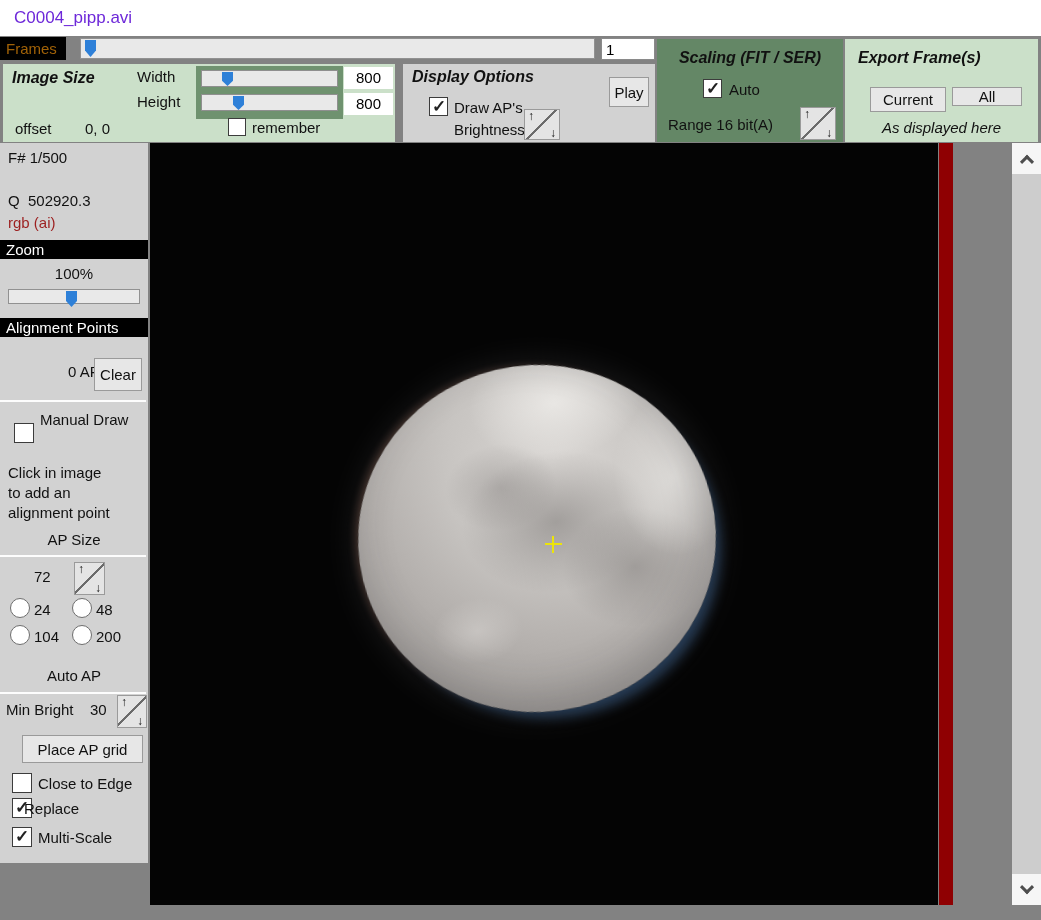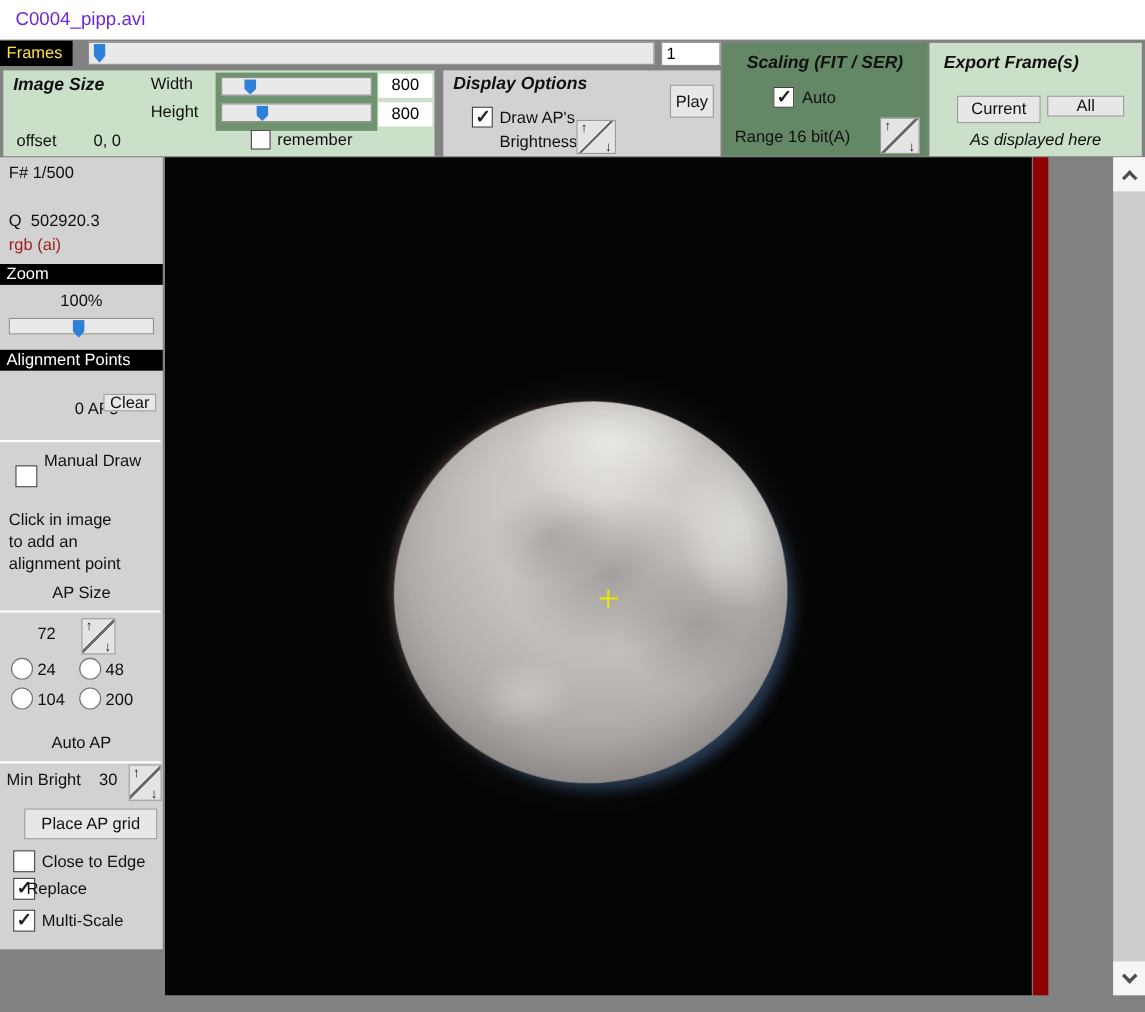--- a/index.html
+++ b/index.html
@@ -6,21 +6,21 @@
   html,body { width:1041px; height:920px; }
   body { font-family:"Liberation Sans", sans-serif; background:#828282; }
   #root { position:relative; width:1041px; height:920px; overflow:hidden; background:#828282; }
   .abs { position:absolute; }
 
   
   .titlebar { left:0; top:0; width:1041px; height:36px; background:#ffffff; }
   .titlebar .title { position:absolute; left:14px; top:8px; font-size:17px; color:#6d28d9; }
 
   
-  .frames-label { left:0; top:37px; width:66px; height:23px; background:#000; color:#fde047;
+  .frames-label { left:0; top:37px; width:66px; height:23px; background:#000; color:#a16207;
                   font-size:15px; line-height:23px; padding-left:6px; }
   .hslider { background:#e9e9e9; border:1px solid #919191; }
   .frames-slider { left:80px; top:38px; width:515px; height:21px; }
   .frame-input { left:601px; top:38px; width:54px; height:22px; background:#fff; border:1px solid #8a8a8a;
                  font-size:15px; padding-left:4px; font-family:"Liberation Sans",sans-serif; }
 
   
   .thumb { position:absolute; top:1px; width:11px; height:17px; background:#2e80d8;
            clip-path:polygon(0 0,100% 0,100% 62%,50% 100%,0 62%); }
   .thumb.small { height:14px; }
@@ -167,21 +167,21 @@
     <div class="abs lbl" style="left:8px; top:71px; color:#9c1f1f;">rgb (ai)</div>
 
     <div class="black-bar" style="top:97px;">Zoom</div>
     <div class="center-lbl" style="top:122px;">100%</div>
     <div class="hslider abs" style="left:8px; top:146px; width:132px; height:15px;">
       <div class="thumb" style="left:57px; height:16px;"></div>
     </div>
 
     <div class="black-bar" style="top:175px;">Alignment Points</div>
     <div class="abs lbl" style="left:28px; top:220px;margin-left:40px;">0 APs</div>
-    <div class="abs btn" style="left:94px; top:215px; width:48px; height:16px;">Clear</div>
+    <div class="abs btn" style="left:94px; top:215px; width:48px; height:33px;">Clear</div>
     <div class="divider" style="top:257px;"></div>
 
     <div class="cb" style="left:14px; top:280px; width:20px; height:20px;"></div>
     <div class="abs lbl" style="left:40px; top:268px;text-align:right;">Manual Draw</div>
 
     <div class="abs lbl" style="left:8px; top:321px;">Click in image</div>
     <div class="abs lbl" style="left:8px; top:341px;">to add an</div>
     <div class="abs lbl" style="left:8px; top:361px;">alignment point</div>
 
     <div class="center-lbl" style="top:388px;">AP Size</div>

